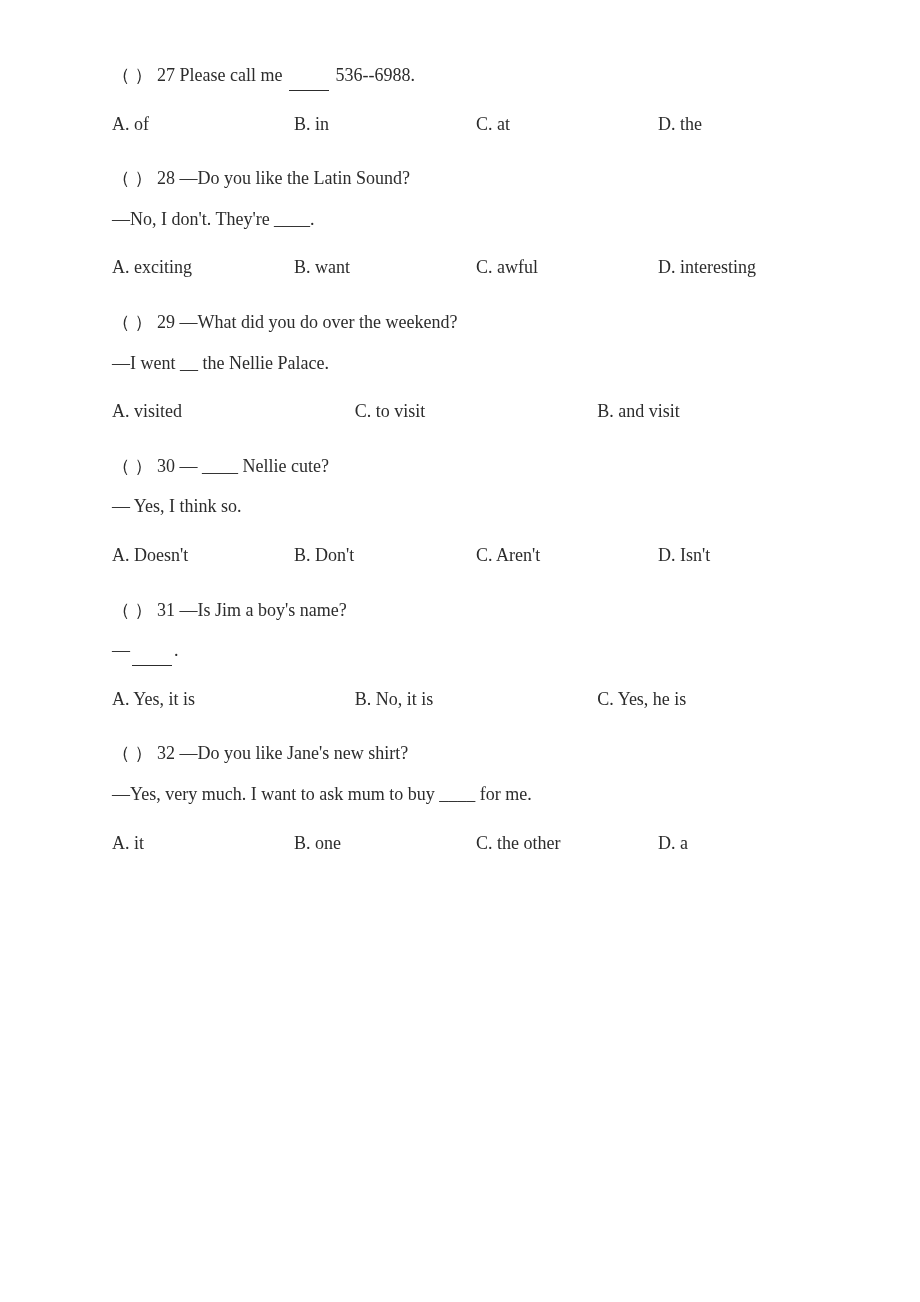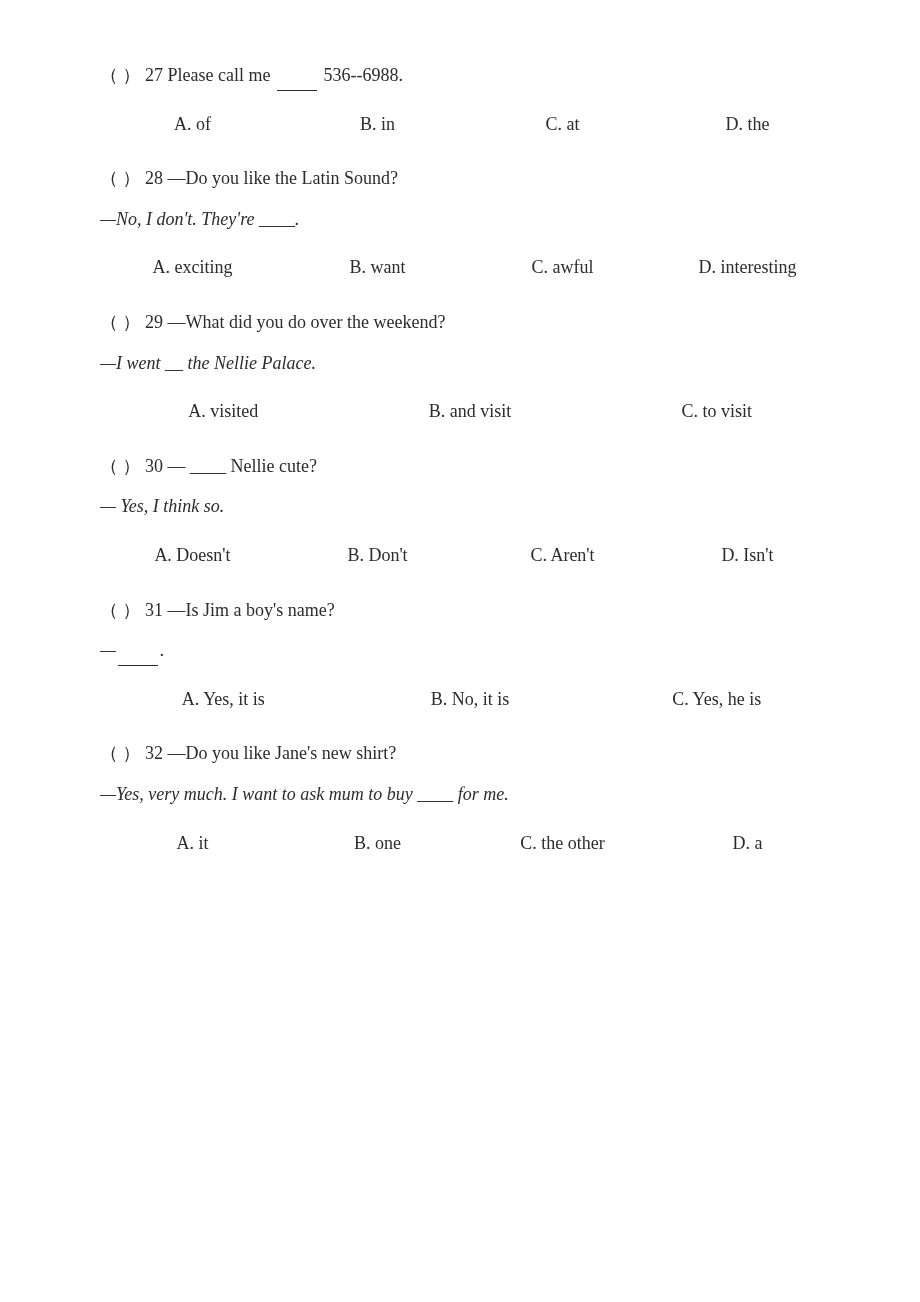--- a/index.html
+++ b/index.html
@@ -11,41 +11,40 @@
       background: #ffffff;
       font-family: "Times New Roman", Times, serif;
       font-size: 18px;
       color: #2c2c2c;
       width: 920px;
       min-height: 1302px;
       padding: 60px 80px 60px 100px;
     }
     .question-block {
       margin-bottom: 18px;
+      margin-left: 12px;
     }
     .question-line {
       margin-bottom: 10px;
       line-height: 1.7;
     }
     .answer-line {
       margin-bottom: 10px;
       line-height: 1.7;
-      font-style: italic;
     }
     .options-line {
       display: flex;
       flex-wrap: nowrap;
       gap: 0;
       margin-bottom: 24px;
       line-height: 1.7;
     }
     .option {
       min-width: 160px;
       flex: 1;
-      text-align: center;
     }
     .bracket {
       display: inline;
     }
     .blank {
       display: inline-block;
       border-bottom: 1.5px solid #2c2c2c;
       min-width: 28px;
       vertical-align: bottom;
       margin: 0 2px;
@@ -117,24 +116,24 @@
   </div>
   <div class="answer-line">
     <span>—I went __ the Nellie Palace.</span>
   </div>
   <div class="section-gap"></div>
   <div class="options-line">
     <div class="option">
       <span>A. visited</span>
     </div>
     <div class="option">
+      <span>C. to visit</span>
+    </div>
+    <div class="option">
       <span>B. and visit</span>
-    </div>
-    <div class="option">
-      <span>C. to visit</span>
     </div>
   </div>
 </div>
 
 <div class="question-block">
   <div class="question-line">
     <span class="bracket">（ ）</span>
     <span> 30 </span>
     <span>— ____ Nellie cute?</span>
   </div>

